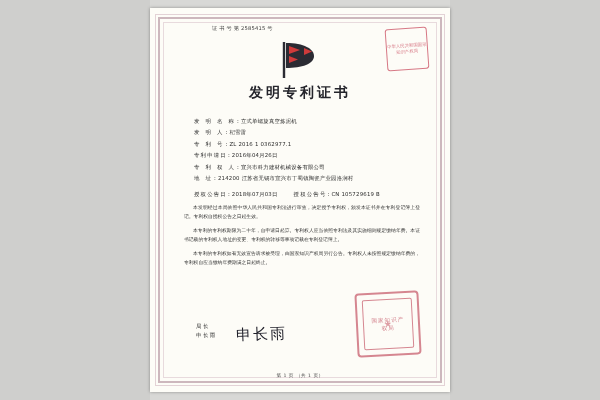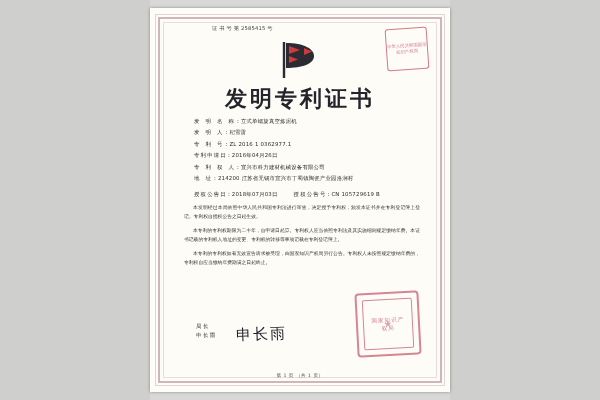--- a/index.html
+++ b/index.html
@@ -87,21 +87,21 @@
     justify-content: center;
   }
   #emblem svg { display: block; }
   .doc-title {
     position: absolute;
     left: 0;
     right: 0;
     top: 76px;
     text-align: center;
     font-family: "DejaVu Serif", serif;
-    font-size: 22px;
+    font-size: 14px;
     letter-spacing: 3px;
     color: #24242b;
     font-weight: bold;
   }
   
   #fields {
     position: absolute;
     left: 44px;
     top: 108px;
     width: 218px;

